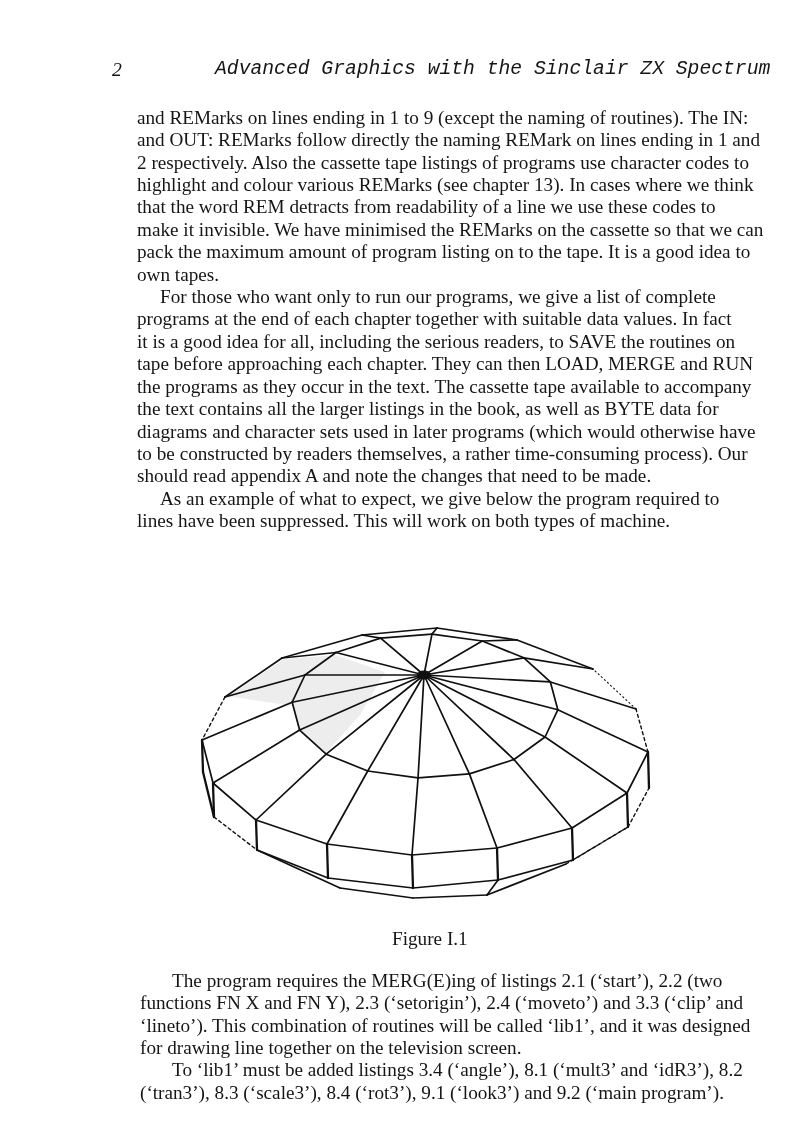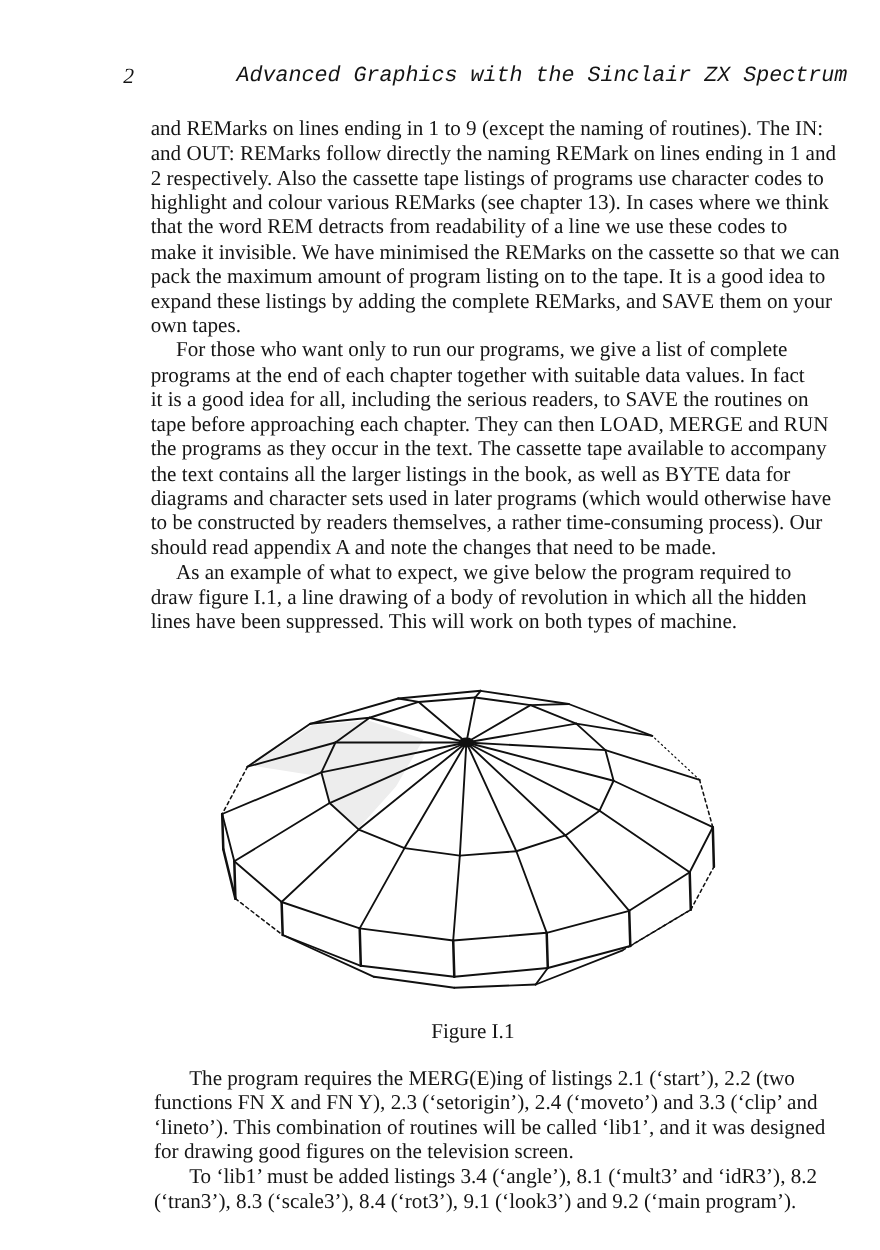--- a/index.html
+++ b/index.html
@@ -32,37 +32,35 @@
 
 <div class="block" id="text-top">
   <div>
     <span class="ln">and REMarks on lines ending in 1 to 9 (except the naming of routines). The IN:</span>
     <span class="ln">and OUT: REMarks follow directly the naming REMark on lines ending in 1 and</span>
     <span class="ln">2 respectively. Also the cassette tape listings of programs use character codes to</span>
     <span class="ln">highlight and colour various REMarks (see chapter 13). In cases where we think</span>
     <span class="ln">that the word REM detracts from readability of a line we use these codes to</span>
     <span class="ln">make it invisible. We have minimised the REMarks on the cassette so that we can</span>
     <span class="ln">pack the maximum amount of program listing on to the tape. It is a good idea to</span>
-    <span class="ln">expand these listings by adding the complete REMarks, and SAVE them on your</span>
     <span class="ln">own tapes.</span>
   </div>
   <div>
     <span class="ln ind">For those who want only to run our programs, we give a list of complete</span>
     <span class="ln">programs at the end of each chapter together with suitable data values. In fact</span>
     <span class="ln">it is a good idea for all, including the serious readers, to SAVE the routines on</span>
     <span class="ln">tape before approaching each chapter. They can then LOAD, MERGE and RUN</span>
     <span class="ln">the programs as they occur in the text. The cassette tape available to accompany</span>
     <span class="ln">the text contains all the larger listings in the book, as well as BYTE data for</span>
     <span class="ln">diagrams and character sets used in later programs (which would otherwise have</span>
     <span class="ln">to be constructed by readers themselves, a rather time-consuming process). Our</span>
     <span class="ln">should read appendix A and note the changes that need to be made.</span>
   </div>
   <div>
     <span class="ln ind">As an example of what to expect, we give below the program required to</span>
-    <span class="ln">draw figure I.1, a line drawing of a body of revolution in which all the hidden</span>
     <span class="ln">lines have been suppressed. This will work on both types of machine.</span>
   </div>
 </div>
 
 <svg id="figure-svg" viewBox="180 610 490 300" xmlns="http://www.w3.org/2000/svg">
     <polygon points="228,696 284,659 335,655 385,672 360,715 326,753 299,731 292,706" fill="#ededed" stroke="none"></polygon>
     <line x1="412" y1="855" x2="497" y2="848" class="edge "></line>
     <line x1="497" y1="848" x2="572" y2="828" class="edge "></line>
     <line x1="572" y1="828" x2="627" y2="793" class="edge "></line>
     <line x1="627" y1="793" x2="648" y2="752" class="edge "></line>
@@ -152,19 +150,19 @@
     <ellipse cx="424" cy="675" rx="7" ry="4.5" fill="#101010"></ellipse>
   </svg>
 
 <div id="figure-caption">Figure I.1</div>
 
 <div class="block" id="text-bottom">
   <div>
     <span class="ln ind">The program requires the MERG(E)ing of listings 2.1 (‘start’), 2.2 (two</span>
     <span class="ln">functions FN X and FN Y), 2.3 (‘setorigin’), 2.4 (‘moveto’) and 3.3 (‘clip’ and</span>
     <span class="ln">‘lineto’). This combination of routines will be called ‘lib1’, and it was designed</span>
-    <span class="ln">for drawing good figures on the television screen.</span>
+    <span class="ln">for drawing line together on the television screen.</span>
   </div>
   <div>
     <span class="ln ind">To ‘lib1’ must be added listings 3.4 (‘angle’), 8.1 (‘mult3’ and ‘idR3’), 8.2</span>
     <span class="ln">(‘tran3’), 8.3 (‘scale3’), 8.4 (‘rot3’), 9.1 (‘look3’) and 9.2 (‘main program’).</span>
   </div>
 </div>
 
 </body></html>

